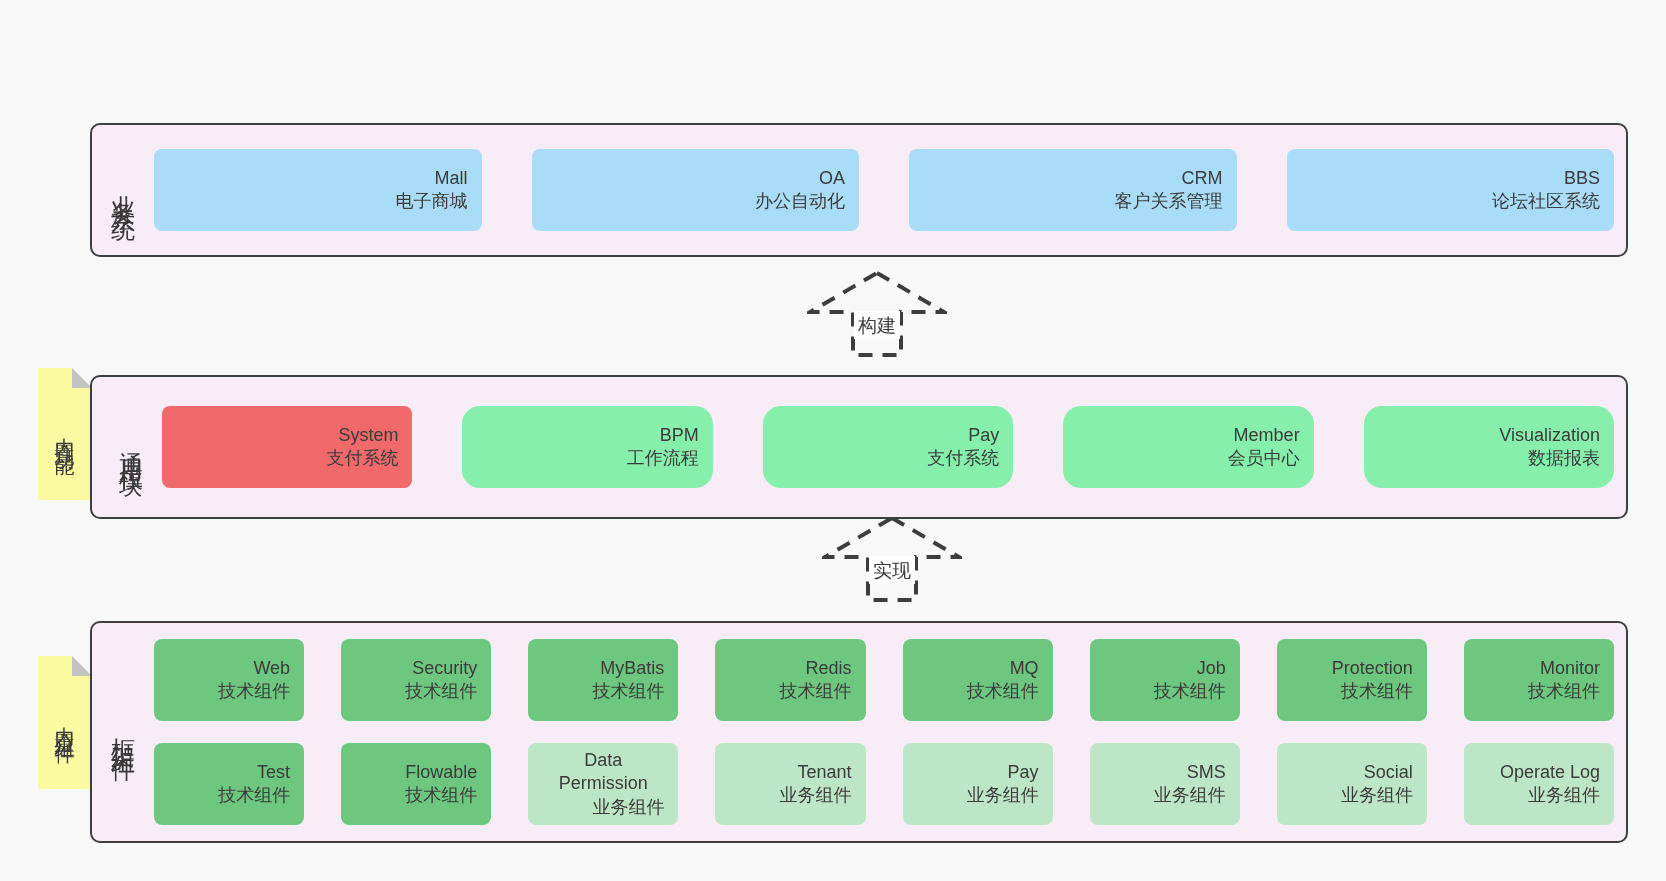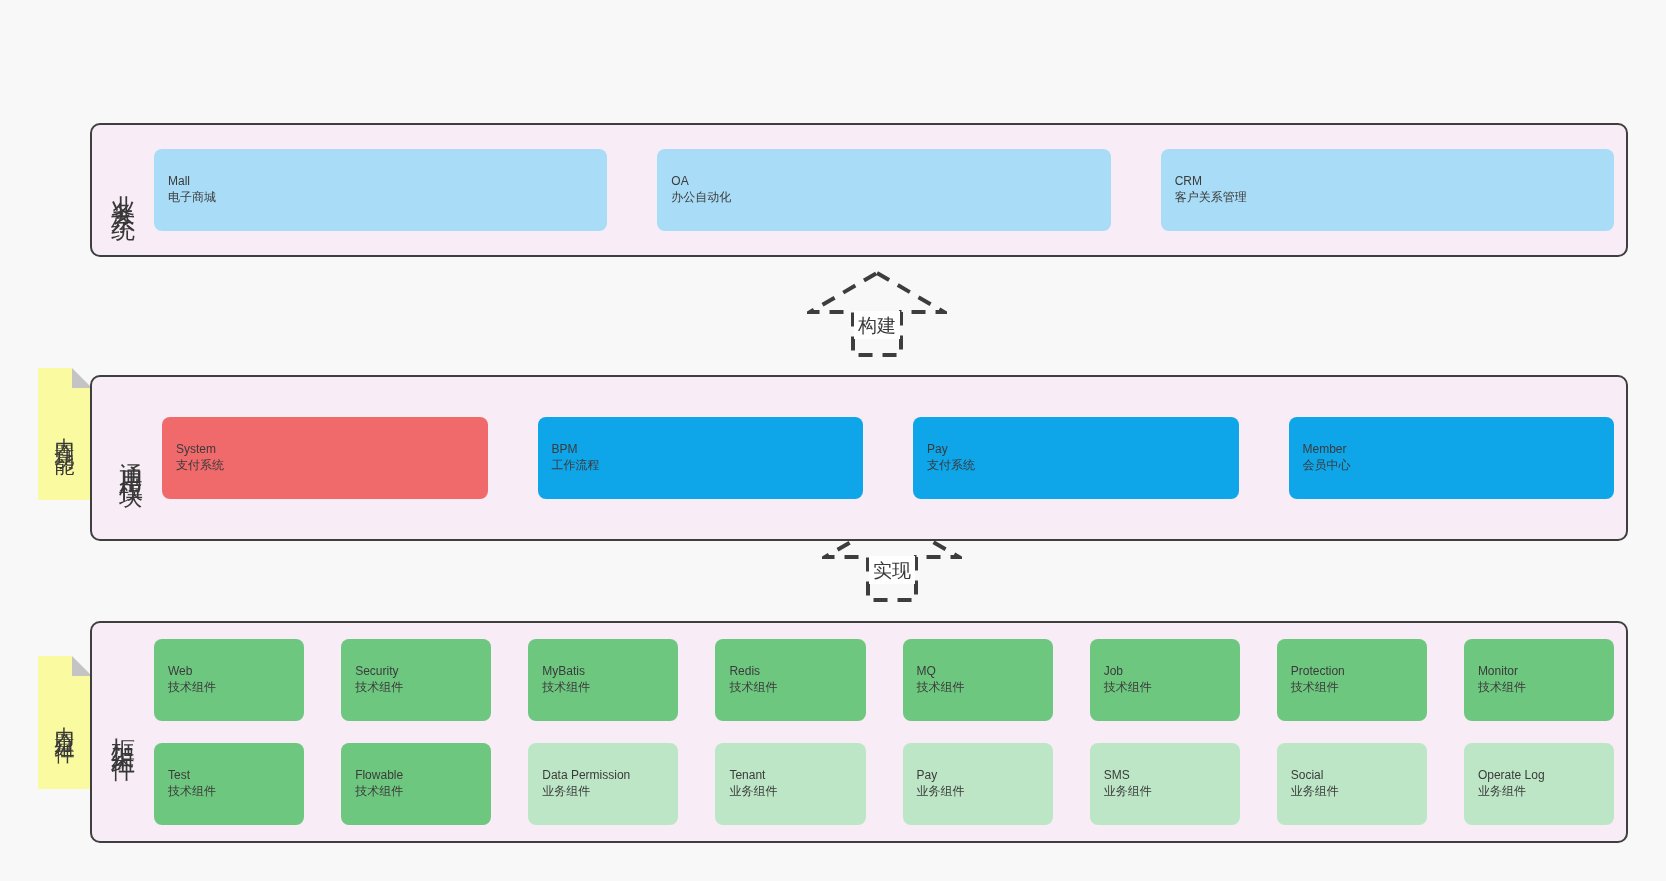--- a/index.html
+++ b/index.html
@@ -19,21 +19,21 @@
     width: 1538px;
     background: #f8edf6;
     border: 2px solid #3f3f3f;
     border-radius: 10px;
     box-sizing: border-box;
     display: flex;
     align-items: stretch;
     z-index: 2;
   }
   .band1 { top: 123px; height: 134px; }
-  .band2 { top: 375px; height: 166px; padding-left: 8px; }
+  .band2 { top: 375px; height: 144px; padding-left: 8px; }
   .band3 { top: 621px; height: 222px; }
   .band-label {
     flex: 0 0 62px;
     display: flex;
     align-items: center;
     justify-content: center;
   }
   .vtext {
     writing-mode: vertical-rl;
     text-orientation: upright;
@@ -56,31 +56,31 @@
     align-items: stretch;
   }
   .row { display: flex; gap: 37px; }
   
   .box {
     flex: 1;
     height: 82px;
     border-radius: 8px;
     display: flex;
     flex-direction: column;
-    align-items: flex-start;
+    align-items: flex-end;
     justify-content: center;
     text-align: center;
-    font-size: 12px;
+    font-size: 18px;
     line-height: 1.3;
     padding: 0 14px;
     box-sizing: border-box;
   }
   .c-blue   { background: #a9dcf6; }
   .c-red    { background: #f0696b; }
-  .c-pink   { background: #0ea5e9; }
+  .c-pink   { background: #86efac; border-radius: 18px; }
   .c-green  { background: #6ec77f; }
   .c-lgreen { background: #bce6c6; }
   
   .note {
     position: absolute;
     left: 38px;
     width: 54px;
     background: #fafaa0;
     z-index: 1;
     display: flex;
@@ -135,20 +135,24 @@
         <span>电子商城</span>
       </div>
       <div class="box c-blue">
         <span>OA</span>
         <span>办公自动化</span>
       </div>
       <div class="box c-blue">
         <span>CRM</span>
         <span>客户关系管理</span>
       </div>
+      <div class="box c-blue">
+        <span>BBS</span>
+        <span>论坛社区系统</span>
+      </div>
     </div>
   </section>
 
   <svg class="arrow" style="left:807px; top:268px;" width="140" height="90" viewBox="0 0 140 90">
     <polygon points="70,5 137,44 94,44 94,87 46,87 46,44 3,44"></polygon>
     <rect x="47" y="43" width="46" height="28" fill="#ffffff"></rect>
     <text x="70" y="64" text-anchor="middle">构建</text>
   </svg>
 
   <section class="band band2">
@@ -165,20 +169,24 @@
         <span>工作流程</span>
       </div>
       <div class="box c-pink">
         <span>Pay</span>
         <span>支付系统</span>
       </div>
       <div class="box c-pink">
         <span>Member</span>
         <span>会员中心</span>
       </div>
+      <div class="box c-pink">
+        <span>Visualization</span>
+        <span>数据报表</span>
+      </div>
     </div>
   </section>
 
   <svg class="arrow" style="left:822px; top:513px;" width="140" height="90" viewBox="0 0 140 90">
     <polygon points="70,5 137,44 94,44 94,87 46,87 46,44 3,44"></polygon>
     <rect x="47" y="43" width="46" height="28" fill="#ffffff"></rect>
     <text x="70" y="64" text-anchor="middle">实现</text>
   </svg>
 
   <section class="band band3">

